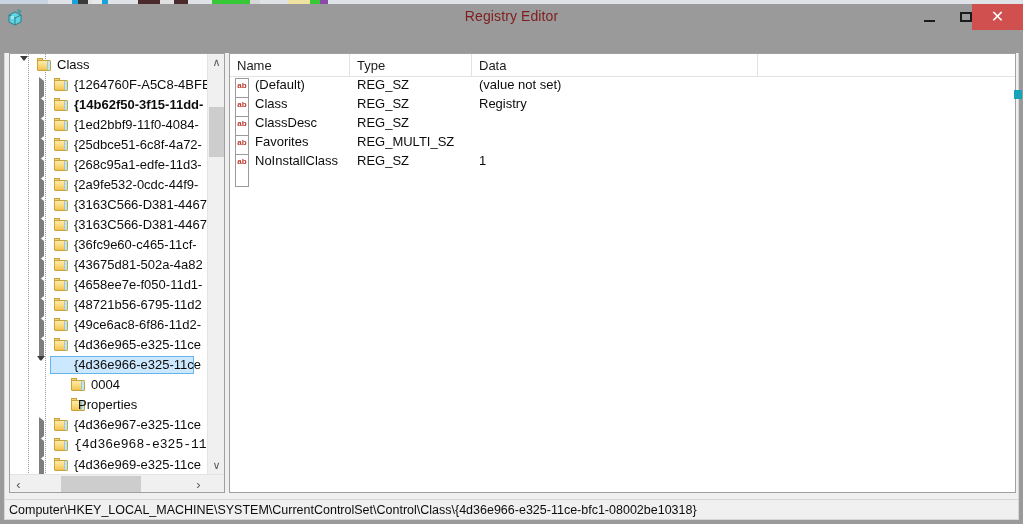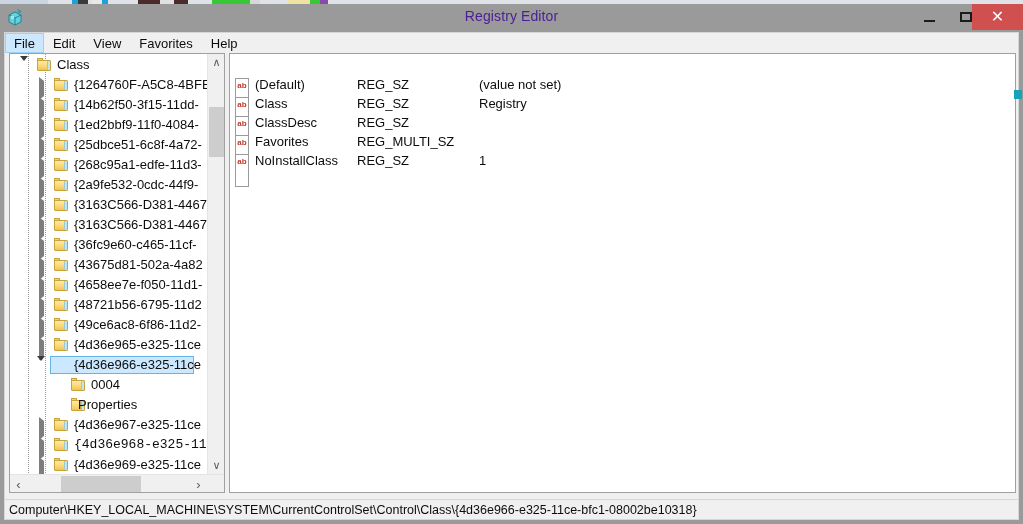--- a/index.html
+++ b/index.html
@@ -39,21 +39,21 @@
   }
   #app-icon {
     position: absolute; left: 6px; top: 3px;
     width: 20px; height: 20px;
   }
   #title-text {
     position: absolute; left: 0; top: 4px;
     width: 1023px;
     text-align: center;
     font-size: 14px;
-    color: #4c1d95;
+    color: #7f1d1d;
     letter-spacing: .1px;
   }
   .winbtn {
     position: absolute; top: 0;
     height: 26px;
     display: flex; align-items: center; justify-content: center;
   }
   #btn-min { left: 913px; width: 32px; }
   #btn-max { left: 950px; width: 32px; }
   #btn-close {
@@ -344,27 +344,20 @@
       <span class="glyph"></span>
     </div>
     <div class="winbtn" id="btn-max">
       <span class="glyph"></span>
     </div>
     <div class="winbtn" id="btn-close">
       <span class="glyph">✕</span>
     </div>
   </div>
 
-  <div id="menubar">
-      <div class="menu-item active">File</div>
-      <div class="menu-item">Edit</div>
-      <div class="menu-item">View</div>
-      <div class="menu-item">Favorites</div>
-      <div class="menu-item">Help</div>
-    </div>
 
   <div id="client">
 
     <div id="tree-pane">
       <div id="tree-scroll">
         <div class="guide" style="left:18px; height:100%;"></div>
         <div class="guide" style="left:35px; height:100%;"></div>
         <div id="tree-list">
             <div class="tree-row">
               <span class="twisty" style="left: 10px;"><span class="tw-expanded"></span></span>
@@ -384,21 +377,21 @@
               </span>
               <span class="label" style="left: 64px;">{1264760F-A5C8-4BFE</span>
             </div>
             <div class="tree-row">
               <span class="twisty" style="left: 27px;"><span class="tw-collapsed"></span></span>
               <span class="folder" style="left: 44px;">
                 <span class="ftab"></span>
                 <span class="fbody"></span>
                 <span class="fedge"></span>
               </span>
-              <span class="label" style="left: 64px;">{14b62f50-3f15-11dd-</span>
+              <span class="label" style="left: 64px; font-weight: bold;">{14b62f50-3f15-11dd-</span>
             </div>
             <div class="tree-row">
               <span class="twisty" style="left: 27px;"><span class="tw-collapsed"></span></span>
               <span class="folder" style="left: 44px;">
                 <span class="ftab"></span>
                 <span class="fbody"></span>
                 <span class="fedge"></span>
               </span>
               <span class="label" style="left: 64px;">{1ed2bbf9-11f0-4084-</span>
             </div>
@@ -564,20 +557,26 @@
       </div>
 
       <div class="sb-horz" style="left:0; top:420px; width:214px; height:18px;">
         <div class="sb-arrow" style="left:0; top:0; width:17px; height:18px; font-size:13px;">‹</div>
         <div class="sb-thumb" style="left:51px; top:1px; width:80px; height:16px;"></div>
         <div class="sb-arrow" style="left:180px; top:0; width:17px; height:18px; font-size:13px;">›</div>
       </div>
     </div>
 
     <div id="list-pane">
+      <div id="list-header">
+          <div class="hcell" style="left: 0px; width: 120px;">Name</div>
+          <div class="hcell" style="left: 120px; width: 122px;">Type</div>
+          <div class="hcell" style="left: 242px; width: 286px;">Data</div>
+          <div class="hcell" style="left: 528px; width: 259px;"></div>
+        </div>
       <div id="list-body">
           <div class="lrow">
             <span class="ab-icon">ab</span>
             <span class="c-name">(Default)</span>
             <span class="c-type">REG_SZ</span>
             <span class="c-data">(value not set)</span>
           </div>
           <div class="lrow">
             <span class="ab-icon">ab</span>
             <span class="c-name">Class</span>

